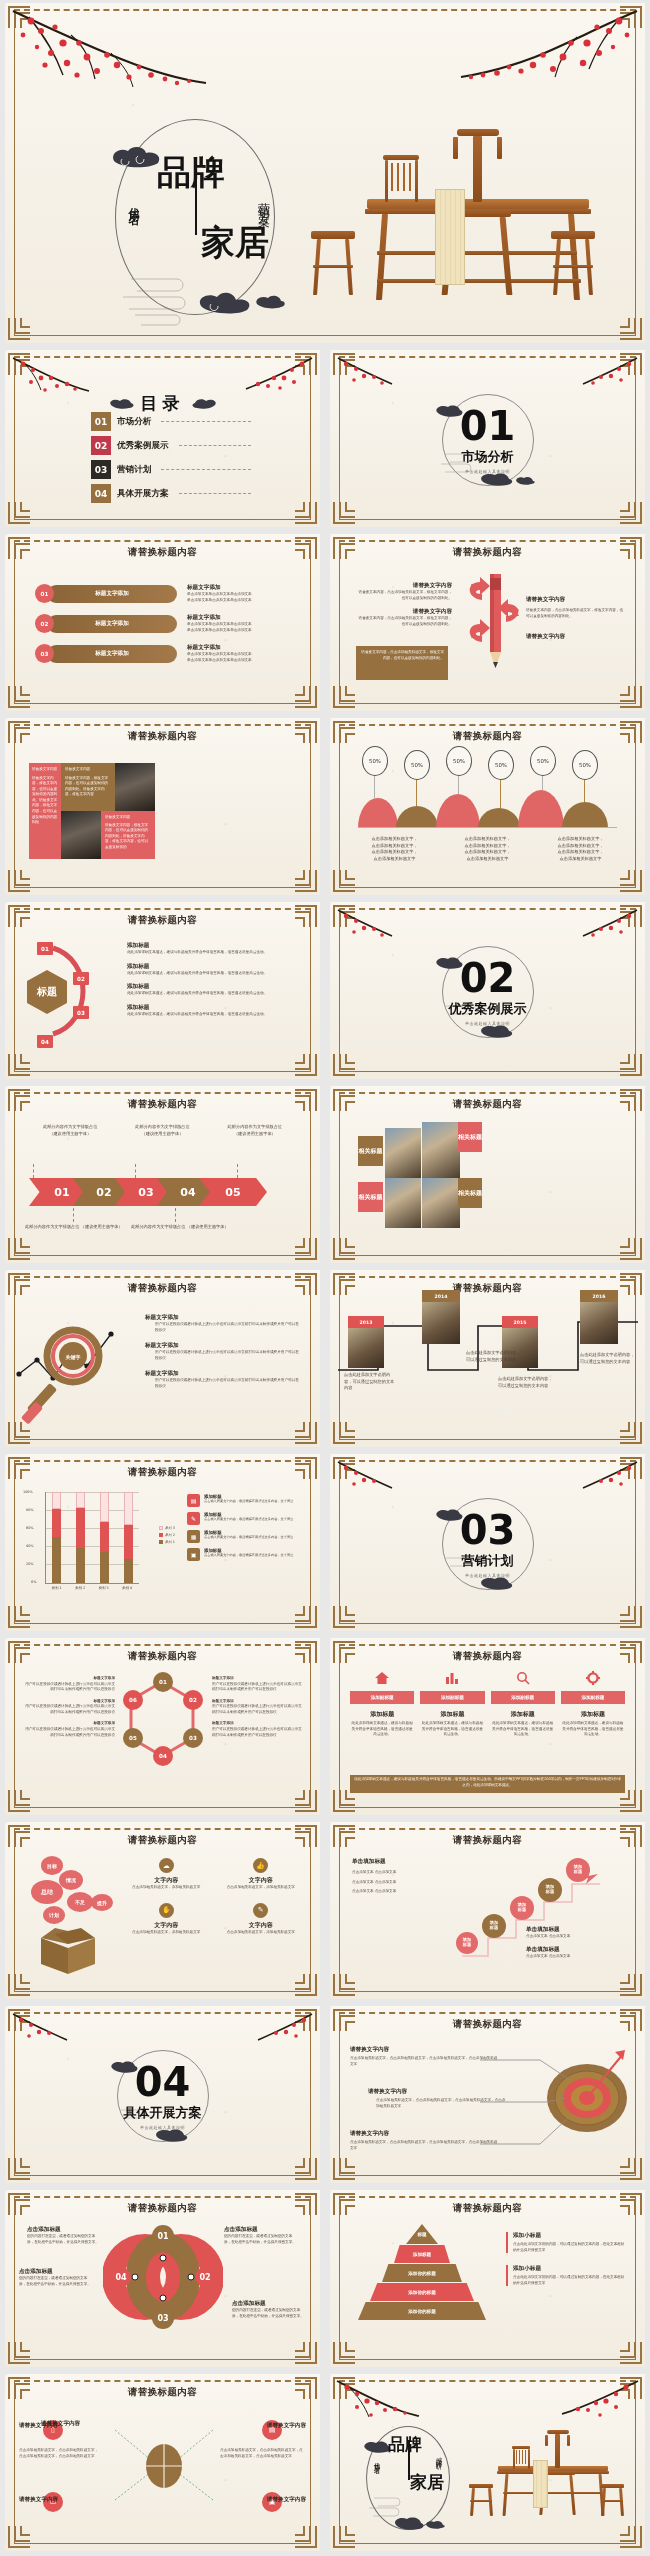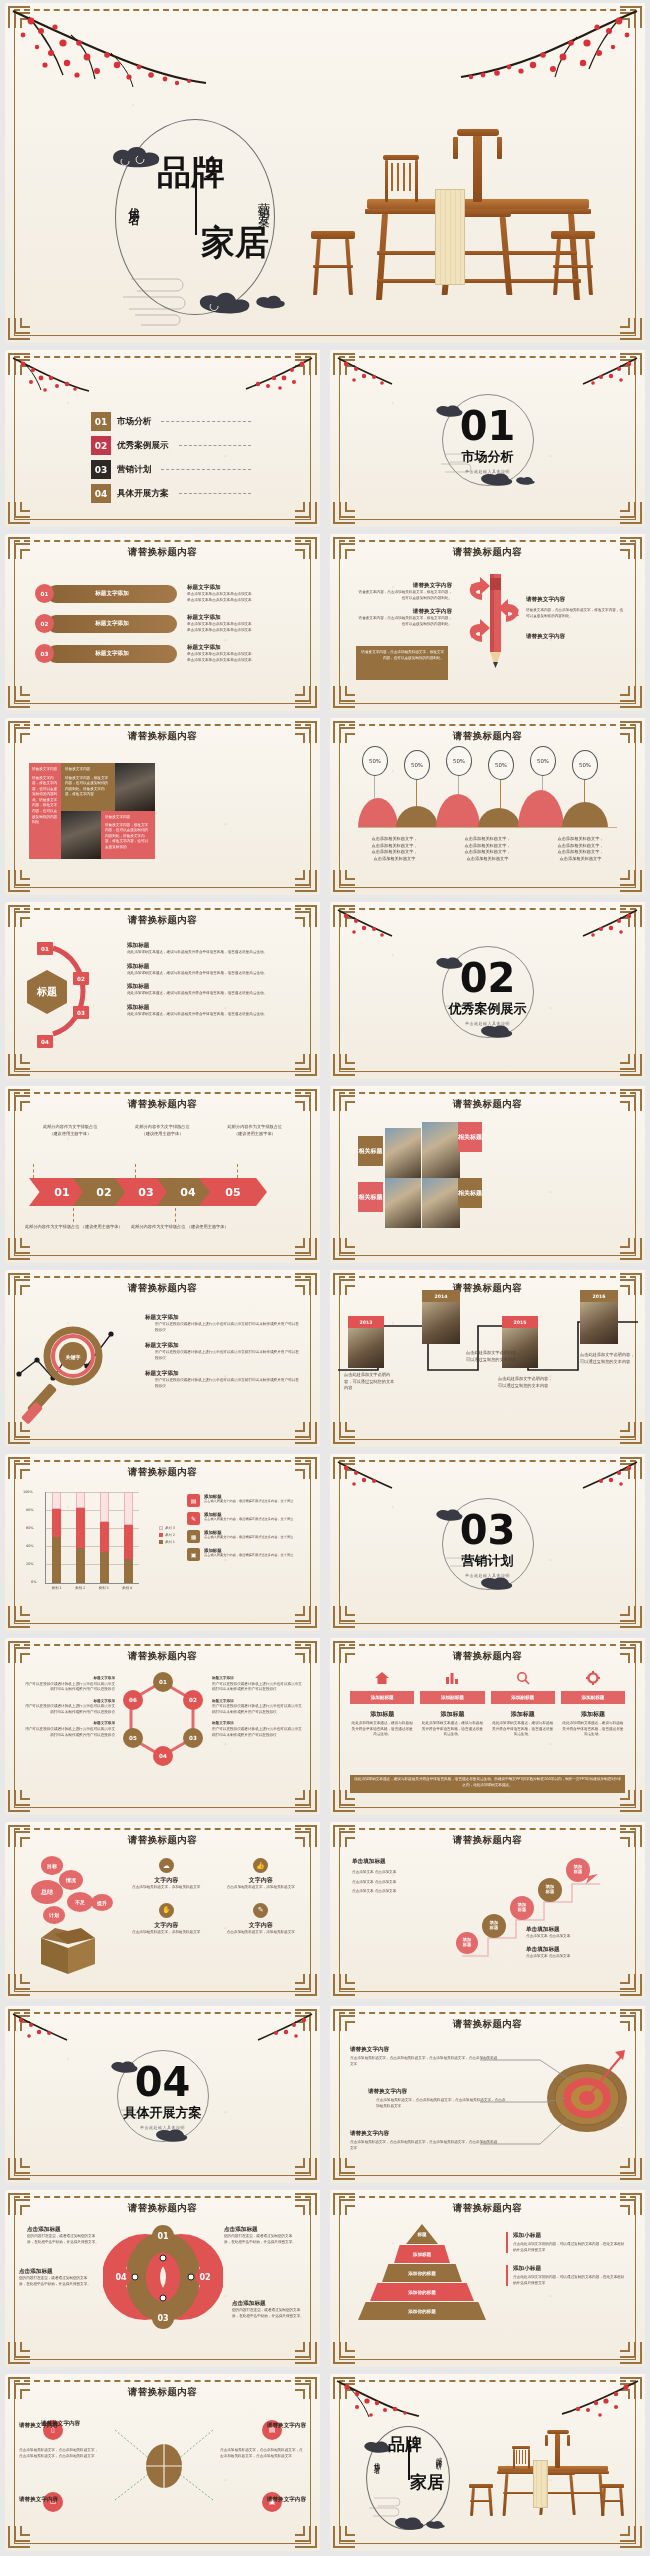--- a/index.html
+++ b/index.html
@@ -337,20 +337,29 @@
           <circle cx="48" cy="14" r="2"></circle>
           <circle cx="40" cy="22" r="2.4"></circle>
       <circle cx="50" cy="26" r="2"></circle>
           <circle cx="30" cy="22" r="2.2"></circle>
           <circle cx="24" cy="30" r="2"></circle>
       <circle cx="14" cy="28" r="2.2"></circle>
           <circle cx="36" cy="32" r="1.8"></circle>
         </g>
     </svg>
 
+    <div style="position:absolute;left:0;right:0;top:42px;display:flex;align-items:center;justify-content:center;gap:7px;">
+      <svg width="26" height="11">
+        <path d="M3,7 C0,3 7,0 12,3 C15,0 22,1 23,5 C27,6 26,10 21,10 C14,12 6,10 3,7Z" fill="#3a3a44"></path>
+      </svg>
+      <span style="font-size:17px;font-weight:bold;letter-spacing:5px;color:#141414;">目录</span>
+      <svg width="26" height="11">
+        <path d="M23,7 C26,3 19,0 14,3 C11,0 4,1 3,5 C-1,6 0,10 5,10 C12,12 20,10 23,7Z" fill="#3a3a44"></path>
+      </svg>
+    </div>
 
     <div style="position:absolute;left:86px;top:62px;width:160px;">
       <div class="toc-row">
         <span class="toc-num" style="background:#96703f">01</span>
         <span class="toc-label">市场分析</span>
         <span class="toc-dash"></span>
       </div>
       <div class="toc-row">
         <span class="toc-num" style="background:#c0394b">02</span>
         <span class="toc-label">优秀案例展示</span>

